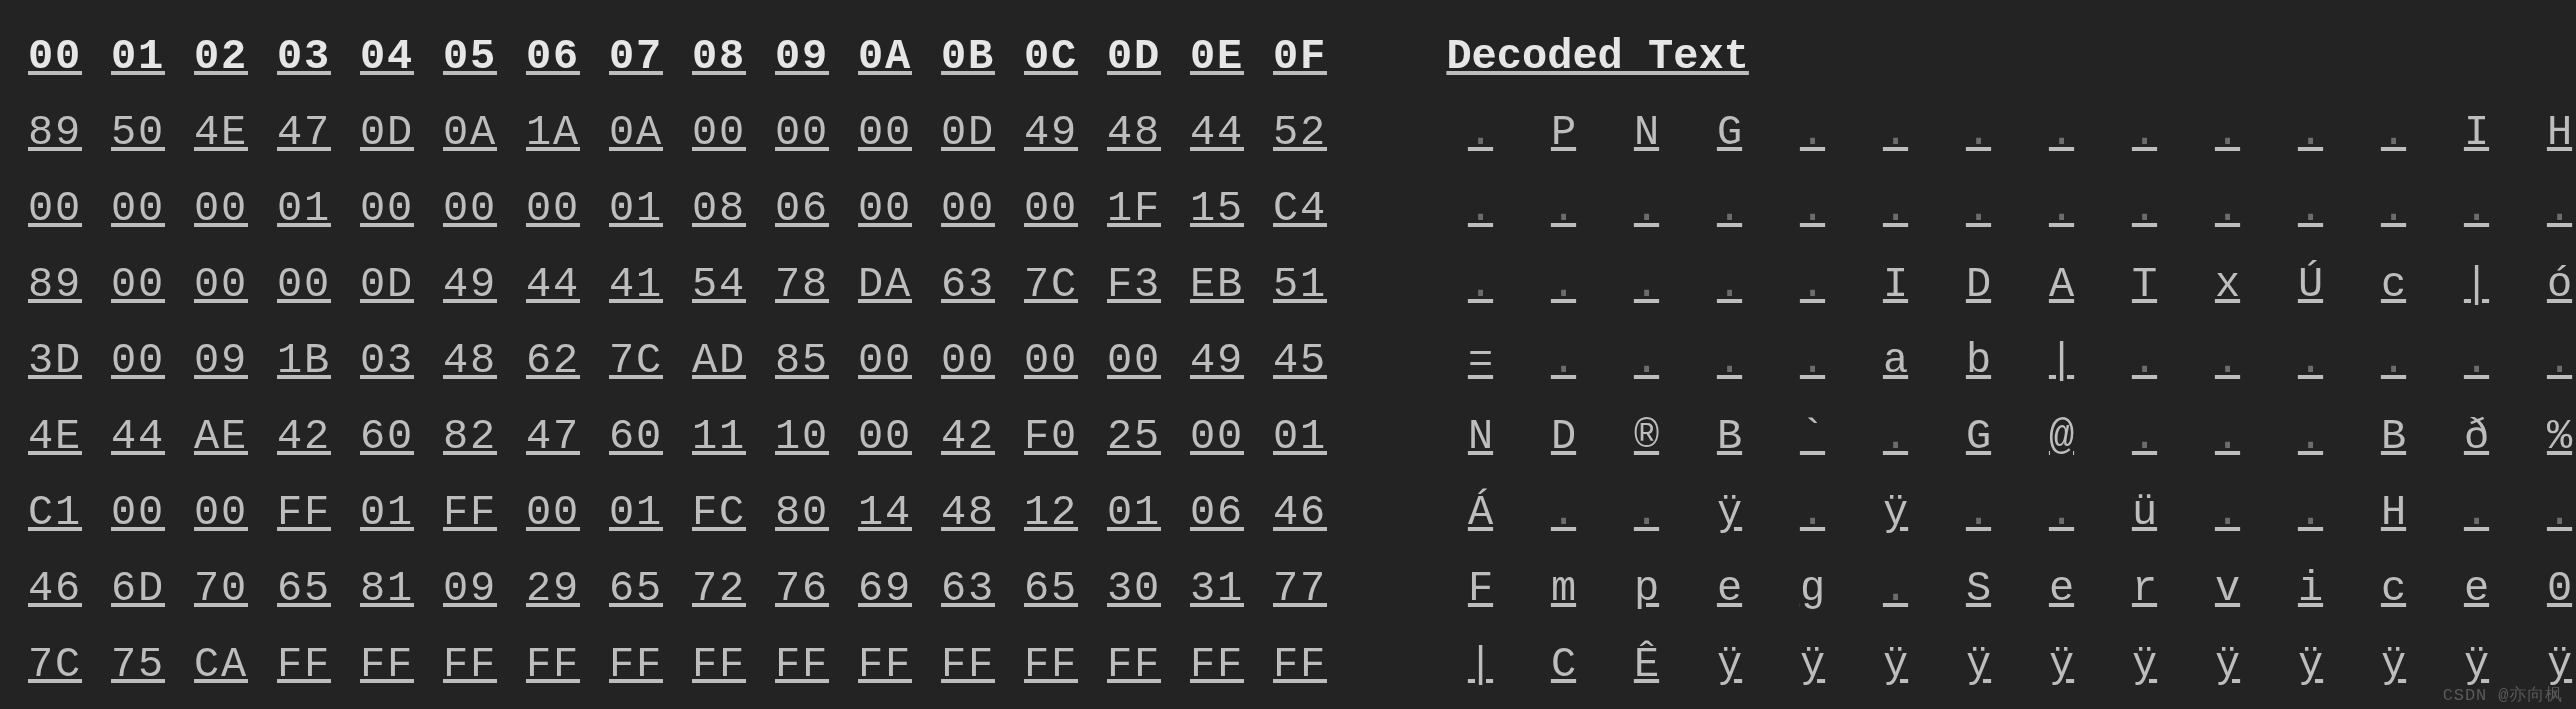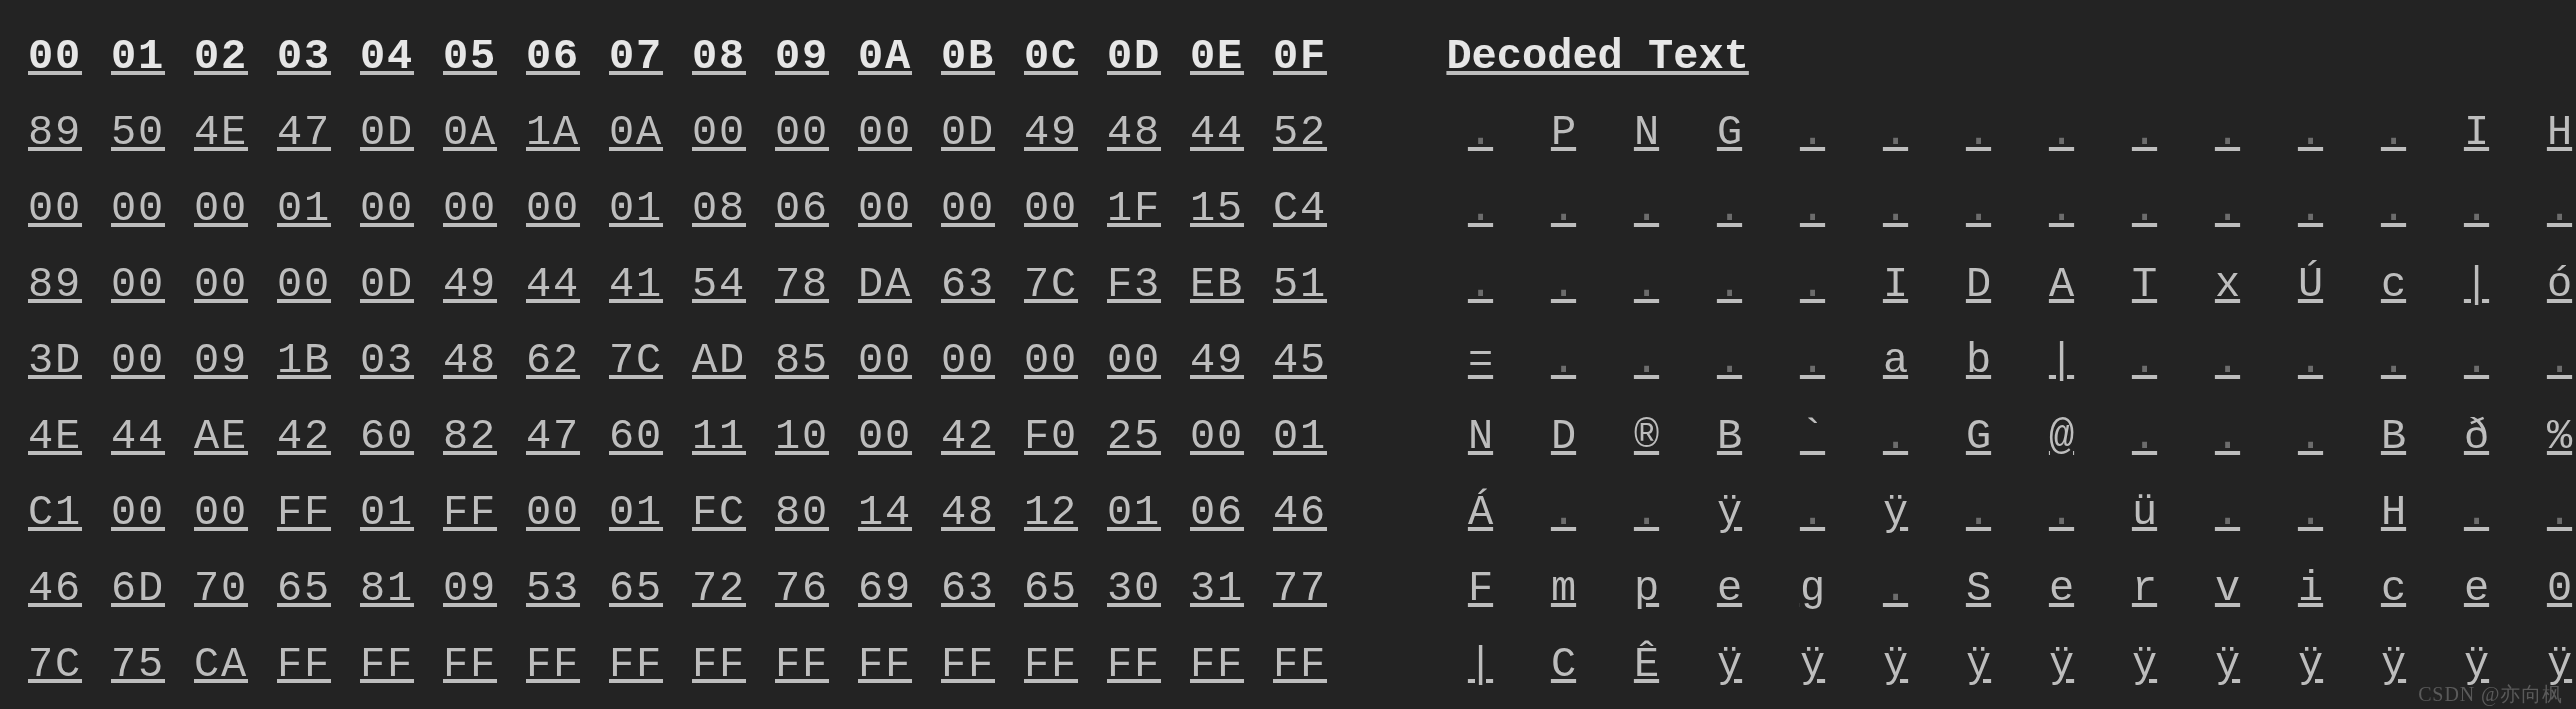--- a/index.html
+++ b/index.html
@@ -51,22 +51,22 @@
     font-weight: 700;
     color: #e6e6e6;
     grid-column: 1 / span 16;
     text-align: left;
     padding-left: 7.4px;
   }
   .watermark {
     position: absolute;
     right: 13px;
     bottom: 5.5px;
-    font-family: Liberation Serif, serif;
-    font-size: 20px;
+    font-family: Liberation Mono, monospace;
+    font-size: 17px;
     color: #5a5a5a;
     letter-spacing: 0.9px;
   }
 </style>
 </head>
 <body>
 
 <div class="hex-view">
   <div class="hex-side" id="hex-side">
       <div class="hex-row">
@@ -195,21 +195,21 @@
         <div class="hex-cell">06</div>
         <div class="hex-cell">46</div>
       </div>
       <div class="hex-row">
         <div class="hex-cell">46</div>
         <div class="hex-cell">6D</div>
         <div class="hex-cell">70</div>
         <div class="hex-cell">65</div>
         <div class="hex-cell">81</div>
         <div class="hex-cell">09</div>
-        <div class="hex-cell">53</div>
+        <div class="hex-cell">29</div>
         <div class="hex-cell">65</div>
         <div class="hex-cell">72</div>
         <div class="hex-cell">76</div>
         <div class="hex-cell">69</div>
         <div class="hex-cell">63</div>
         <div class="hex-cell">65</div>
         <div class="hex-cell">30</div>
         <div class="hex-cell">31</div>
         <div class="hex-cell">77</div>
       </div>

